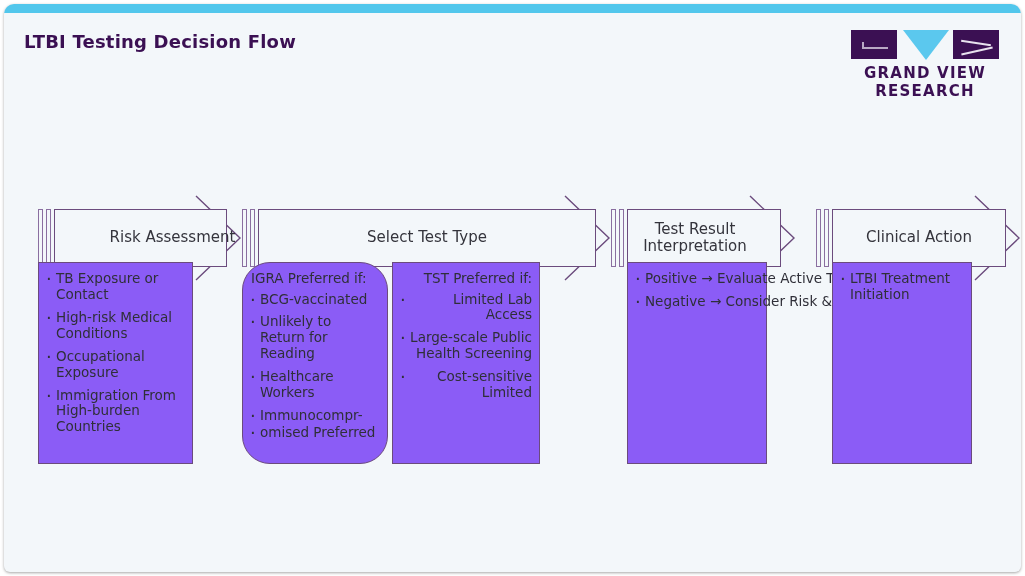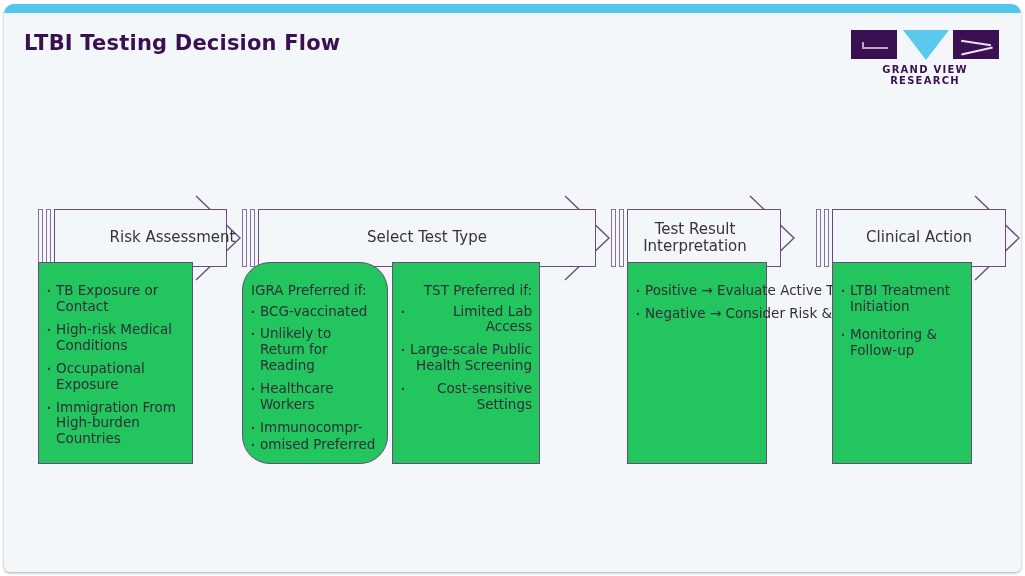--- a/index.html
+++ b/index.html
@@ -19,21 +19,21 @@
     overflow:hidden;
   }
   #topbar{
     position:absolute;left:0;top:0;width:100%;height:9px;
     background:#52c7ec;border-radius:8px 8px 0 0;
   }
 
   
   #title{
     position:absolute;left:20px;top:27px;
-    font-size:21px;font-weight:bold;letter-spacing:.2px;
+    font-size:18px;font-weight:bold;letter-spacing:.2px;
     color:#3b1053;white-space:nowrap;
   }
   #logo{position:absolute;right:22px;top:26px;width:148px;height:46px;}
   .logo-marks{position:relative;height:30px;width:148px;}
   .lg-block{position:absolute;top:0;width:46px;height:29px;background:#3b1053;}
   .lg-g{left:0;}
   .lg-r{left:102px;}
   .lg-g:after{
     content:"";position:absolute;left:11px;top:17px;width:26px;height:2px;
     background:#b9a8c4;box-shadow:-1px -6px 0 -1px #b9a8c4;
@@ -43,21 +43,21 @@
     content:"";position:absolute;left:8px;top:20px;width:32px;height:2px;
     background:#e8e2ee;transform:rotate(-13deg);
   }
   .lg-r-bar{position:absolute;left:8px;top:12px;width:30px;height:2px;background:#e8e2ee;transform:rotate(9deg);}
   .lg-v{
     position:absolute;left:52px;top:0;width:0;height:0;
     border-left:23px solid transparent;border-right:23px solid transparent;
     border-top:30px solid #5bc8ee;
   }
   #logo-text{
-    margin-top:4px;font-size:10px;font-weight:bold;letter-spacing:1.25px;
+    margin-top:4px;font-size:15px;font-weight:bold;letter-spacing:1.25px;
     color:#3b1053;text-align:center;width:148px;
   }
 
   
   .stage{position:absolute;}
   .chev{
     position:absolute;left:0;top:0;height:58px;
     box-sizing:border-box;
   }
   .chev-body{
@@ -71,22 +71,22 @@
     position:absolute;left:16px;top:0;height:58px;
     display:flex;align-items:center;justify-content:center;
     font-size:15px;color:#34343c;line-height:1.15;text-align:center;
     pointer-events:none;
   }
   .chev-point{position:absolute;top:-14px;width:52px;height:86px;overflow:visible;}
 
   
   .cbox{
     position:absolute;box-sizing:border-box;
-    border:1.4px solid #6b4b7d;background:#22c55e;
-    padding:20px 7px 6px 7px;
+    border:1.4px solid #6b4b7d;background:#8b5cf6;
+    padding:8px 7px 6px 7px;
   }
   .cbox-head{
     font-size:13.5px;color:#2f2f38;margin:0 0 5px 1px;line-height:1.15;
   }
   ul.blist{list-style:none;margin:0;padding:0;}
   ul.blist li{
     position:relative;padding-left:10px;margin-bottom:7px;
     font-size:13.5px;line-height:1.18;color:#2f2f38;
   }
   ul.blist li:before{
@@ -160,21 +160,21 @@
           <li class="tight">Immunocompr-</li>
           <li>omised Preferred</li>
         </ul>
       </div>
 
       <div class="cbox" style="left:150px;top:53px;width:148px;height:202px;text-align:right;">
         <div class="cbox-head">TST Preferred if:</div>
         <ul class="blist">
           <li>Limited Lab Access</li>
           <li>Large-scale Public Health Screening</li>
-          <li>Cost-sensitive Settings</li>
+          <li>Cost-sensitive Limited</li>
         </ul>
       </div>
     </div>
 
     <div class="stage" style="left:607px;top:205px;width:185px;">
       <div class="chev" style="width:185px;">
         <svg class="chev-point" style="left:138px;" viewBox="0 0 52 86">
           <path d="M1 1 L45 43 L1 85" fill="none" stroke="#6b4b7d" stroke-width="1.4"></path>
         </svg>
         <div class="bar bar1"></div>
@@ -203,19 +203,18 @@
         </svg>
         <div class="bar bar1"></div>
         <div class="bar bar2"></div>
         <div class="chev-body" style="width:174px;"></div>
         <div class="chev-label" style="width:174px;">Clinical Action</div>
       </div>
 
       <div class="cbox" style="left:16px;top:53px;width:140px;height:202px;">
         <ul class="blist">
           <li>LTBI Treatment Initiation</li>
-          <li style="margin-top:12px;">Monitoring &amp; Follow-up</li>
         </ul>
       </div>
     </div>
 
   </div>
 </div>
 
 </body></html>

